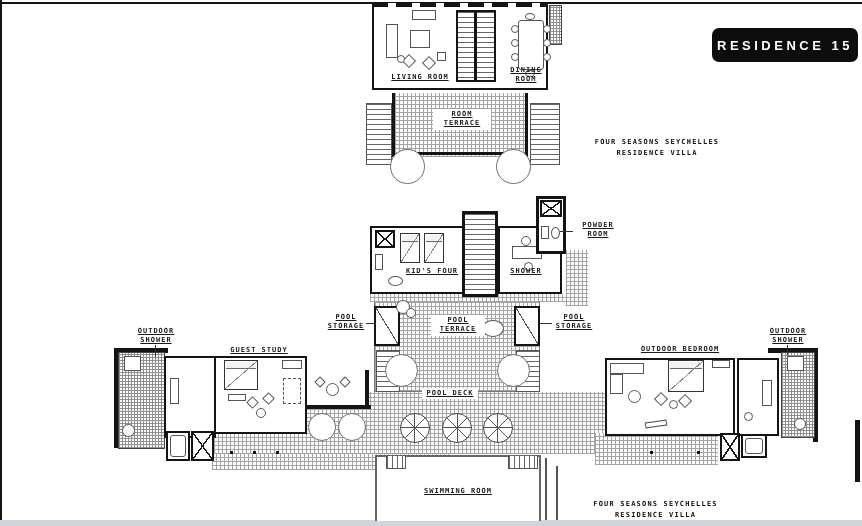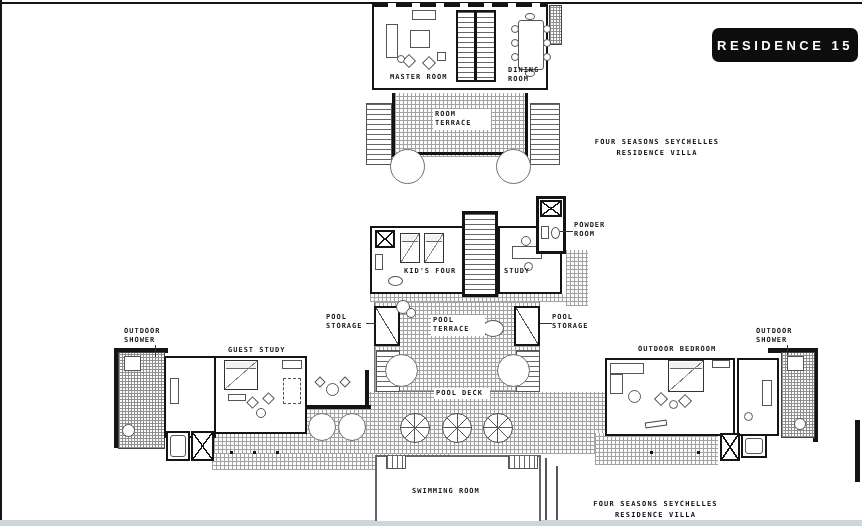--- a/index.html
+++ b/index.html
@@ -35,21 +35,21 @@
   .storage::after{content:"";position:absolute;inset:0;
     background:linear-gradient(to top right,transparent calc(50% - .5px),#555 calc(50% - .5px) calc(50% + .5px),transparent calc(50% + .5px));}
   .tree{position:absolute;border:1.2px solid #6e6e6e;border-radius:50%;background:#fff;box-sizing:border-box;}
   .umbrella{position:absolute;border:1.2px solid #444;border-radius:50%;background-color:#fff;box-sizing:border-box;
     background-image:
       linear-gradient(0deg,transparent calc(50% - .5px),#555 calc(50% - .5px) calc(50% + .5px),transparent calc(50% + .5px)),
       linear-gradient(90deg,transparent calc(50% - .5px),#555 calc(50% - .5px) calc(50% + .5px),transparent calc(50% + .5px)),
       linear-gradient(45deg,transparent calc(50% - .5px),#555 calc(50% - .5px) calc(50% + .5px),transparent calc(50% + .5px)),
       linear-gradient(135deg,transparent calc(50% - .5px),#555 calc(50% - .5px) calc(50% + .5px),transparent calc(50% + .5px));}
   .lbl{position:absolute;font-weight:bold;font-size:7px;line-height:1.35;letter-spacing:1px;
-       text-align:left;color:#1a1a1a;white-space:normal;}
+       text-align:center;color:#1a1a1a;white-space:normal;text-decoration:underline;}
   .lbl-box{background:#fff;padding:1px 2px;}
   .leader{position:absolute;background:#333;}
   .dot{position:absolute;width:3px;height:3px;background:#141414;}
   .badge{position:absolute;left:712px;top:28px;width:146px;height:34px;background:#0d0d0d;border-radius:7px;
     color:#fff;display:flex;align-items:center;justify-content:center;
     font-family:"Liberation Sans",sans-serif;font-weight:bold;font-size:13px;letter-spacing:3.5px;}
   .titleblock{position:absolute;text-align:center;font-weight:bold;font-size:7px;line-height:11px;
     letter-spacing:1.2px;color:#111;}
   .dashwall{position:absolute;background:repeating-linear-gradient(90deg,#141414 0 16px,#fff 16px 24px);}
 </style>
@@ -90,21 +90,21 @@
     <div class="furn" style="left:518px;top:20px;width:26px;height:50px;border-width:1.5px;border-radius:3px"></div>
     <div class="furn round" style="left:511px;top:25px;width:8px;height:8px"></div>
     <div class="furn round" style="left:511px;top:39px;width:8px;height:8px"></div>
     <div class="furn round" style="left:511px;top:53px;width:8px;height:8px"></div>
     <div class="furn round" style="left:543px;top:25px;width:8px;height:8px"></div>
     <div class="furn round" style="left:543px;top:39px;width:8px;height:8px"></div>
     <div class="furn round" style="left:543px;top:53px;width:8px;height:8px"></div>
     <div class="furn round" style="left:525px;top:13px;width:10px;height:7px"></div>
     <div class="furn round" style="left:525px;top:70px;width:10px;height:7px"></div>
 
-    <div class="lbl" style="left:390px;top:73px;width:60px">MASTER ROOM</div>
+    <div class="lbl" style="left:390px;top:73px;width:60px">LIVING ROOM</div>
     <div class="lbl" style="left:508px;top:66px;width:36px">DINING ROOM</div>
     <div class="lbl lbl-box" style="left:433px;top:109px;width:54px">ROOM TERRACE</div>
   </div>
 
   <div class="badge">RESIDENCE 15</div>
   <div class="titleblock" style="left:572px;top:137px;width:170px">
     <div>FOUR SEASONS SEYCHELLES</div>
     <div>RESIDENCE VILLA</div>
   </div>
 
@@ -200,29 +200,29 @@
     <div class="furn round" style="left:744px;top:412px;width:9px;height:9px"></div>
     <div class="wall" style="left:768px;top:348px;width:50px;height:5px"></div>
     <div class="wall" style="left:813px;top:350px;width:5px;height:92px"></div>
     <div class="hatch-fine" style="left:781px;top:352px;width:34px;height:86px"></div>
     <div class="furn" style="left:787px;top:356px;width:17px;height:15px;border-width:1.5px"></div>
     <div class="furn round" style="left:794px;top:418px;width:12px;height:12px"></div>
     <div class="xbox" style="left:720px;top:433px;width:20px;height:28px"></div>
     <div class="tub" style="left:741px;top:434px;width:26px;height:24px"></div>
 
     <div class="lbl" style="left:404px;top:267px;width:56px">KID'S FOUR</div>
-    <div class="lbl" style="left:504px;top:267px;width:44px">STUDY</div>
+    <div class="lbl" style="left:504px;top:267px;width:44px">SHOWER</div>
     <div class="lbl" style="left:574px;top:221px;width:48px">POWDER ROOM</div>
     <div class="leader" style="left:560px;top:231px;width:13px;height:1px"></div>
     <div class="lbl" style="left:326px;top:313px;width:40px">POOL STORAGE</div>
     <div class="leader" style="left:366px;top:323px;width:10px;height:1px"></div>
     <div class="lbl" style="left:552px;top:313px;width:44px">POOL STORAGE</div>
     <div class="leader" style="left:540px;top:323px;width:12px;height:1px"></div>
     <div class="lbl lbl-box" style="left:431px;top:315px;width:50px">POOL TERRACE</div>
-    <div class="lbl lbl-box" style="left:434px;top:388px;width:52px">POOL DECK</div>
+    <div class="lbl lbl-box" style="left:422px;top:388px;width:52px">POOL DECK</div>
     <div class="lbl" style="left:124px;top:327px;width:64px">OUTDOOR SHOWER</div>
     <div class="leader" style="left:155px;top:345px;width:1px;height:12px"></div>
     <div class="lbl" style="left:228px;top:346px;width:62px">GUEST STUDY</div>
     <div class="lbl" style="left:638px;top:345px;width:84px">OUTDOOR BEDROOM</div>
     <div class="lbl" style="left:756px;top:327px;width:64px">OUTDOOR SHOWER</div>
     <div class="leader" style="left:787px;top:345px;width:1px;height:10px"></div>
     <div class="lbl" style="left:412px;top:487px;width:92px">SWIMMING ROOM</div>
   </div>
 
   <div class="titleblock" style="left:568px;top:499px;width:175px">

